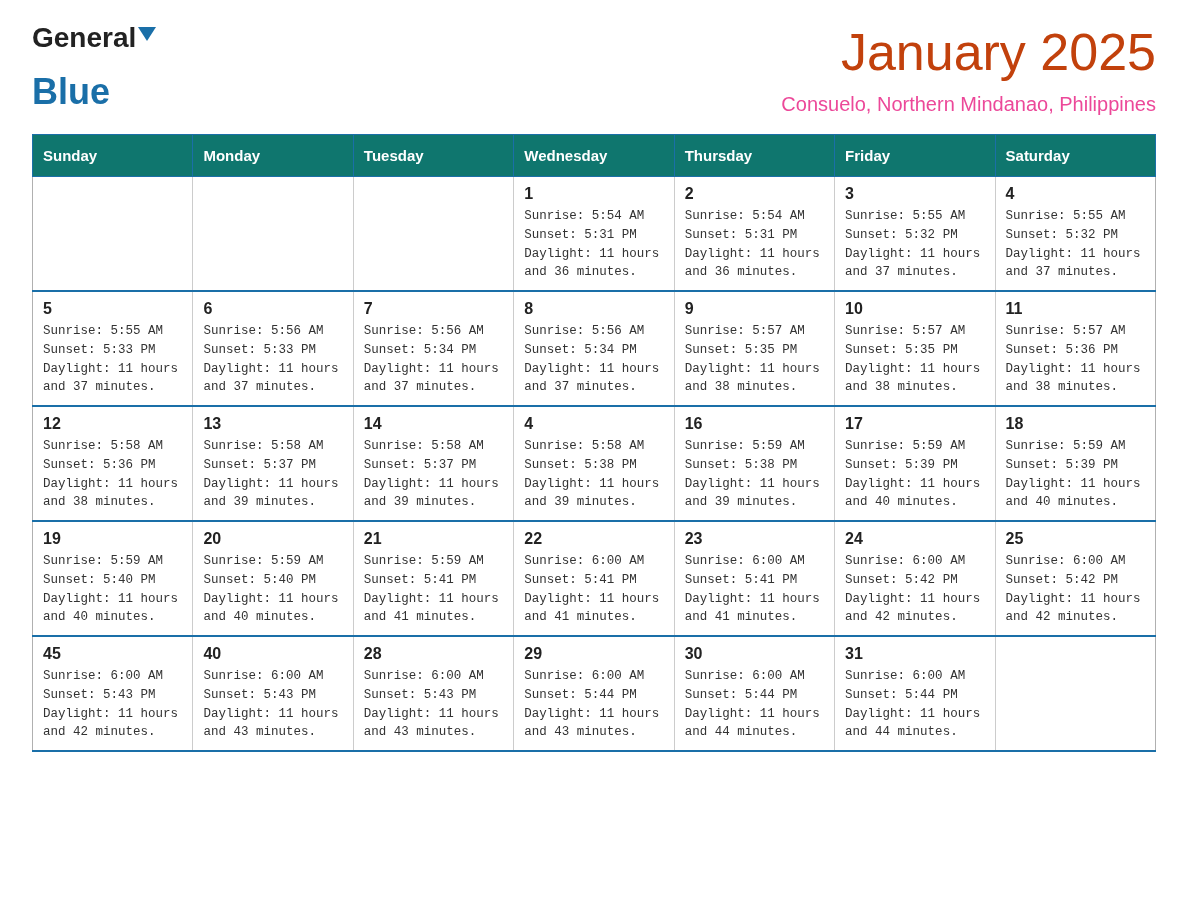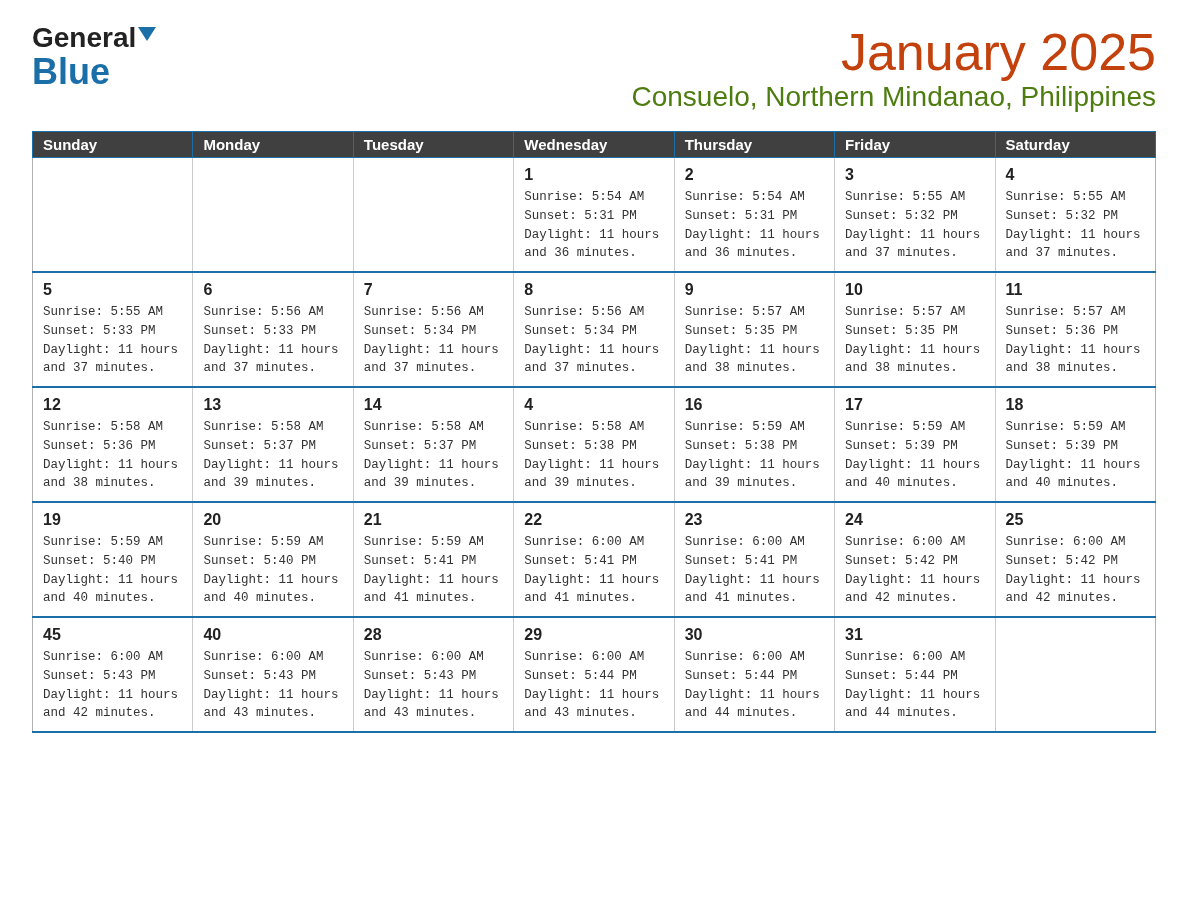--- a/index.html
+++ b/index.html
@@ -12,20 +12,21 @@
     .header-row {
       display: flex;
       align-items: flex-start;
       justify-content: space-between;
       margin-bottom: 18px;
     }
     .logo {
       display: flex;
       flex-direction: column;
       align-items: flex-start;
+      gap: 20px;
     }
     .logo-text {
       font-size: 28px;
       font-weight: bold;
       color: #222;
       line-height: 1;
     }
     .logo-triangle {
       display: inline-block;
       width: 0;
@@ -41,35 +42,35 @@
     .title-block {
       text-align: right;
     }
     .month-title {
       font-size: 52px;
       font-weight: normal;
       color: #c2410c;
       line-height: 1.1;
     }
     .subtitle {
-      font-size: 28px;
-      color: #4d7c0f;
-      margin-top: 0;
+      font-size: 20px;
+      color: #ec4899;
+      margin-top: 12px;
     }
     .calendar {
       width: 100%;
       border-collapse: collapse;
       border: 1.5px solid #b0b0b0;
     }
     .calendar thead tr th {
-      background-color: #404040;
+      background-color: #0f766e;
       color: #fff;
       font-size: 15px;
       font-weight: bold;
-      padding: 4px 10px;
+      padding: 12px 10px;
       text-align: left;
       border: 1px solid #1a6fa8;
     }
     .calendar tbody tr {
       border-bottom: 2px solid #1a6fa8;
     }
     .calendar tbody tr td {
       vertical-align: top;
       padding: 8px 10px;
       font-size: 13px;

